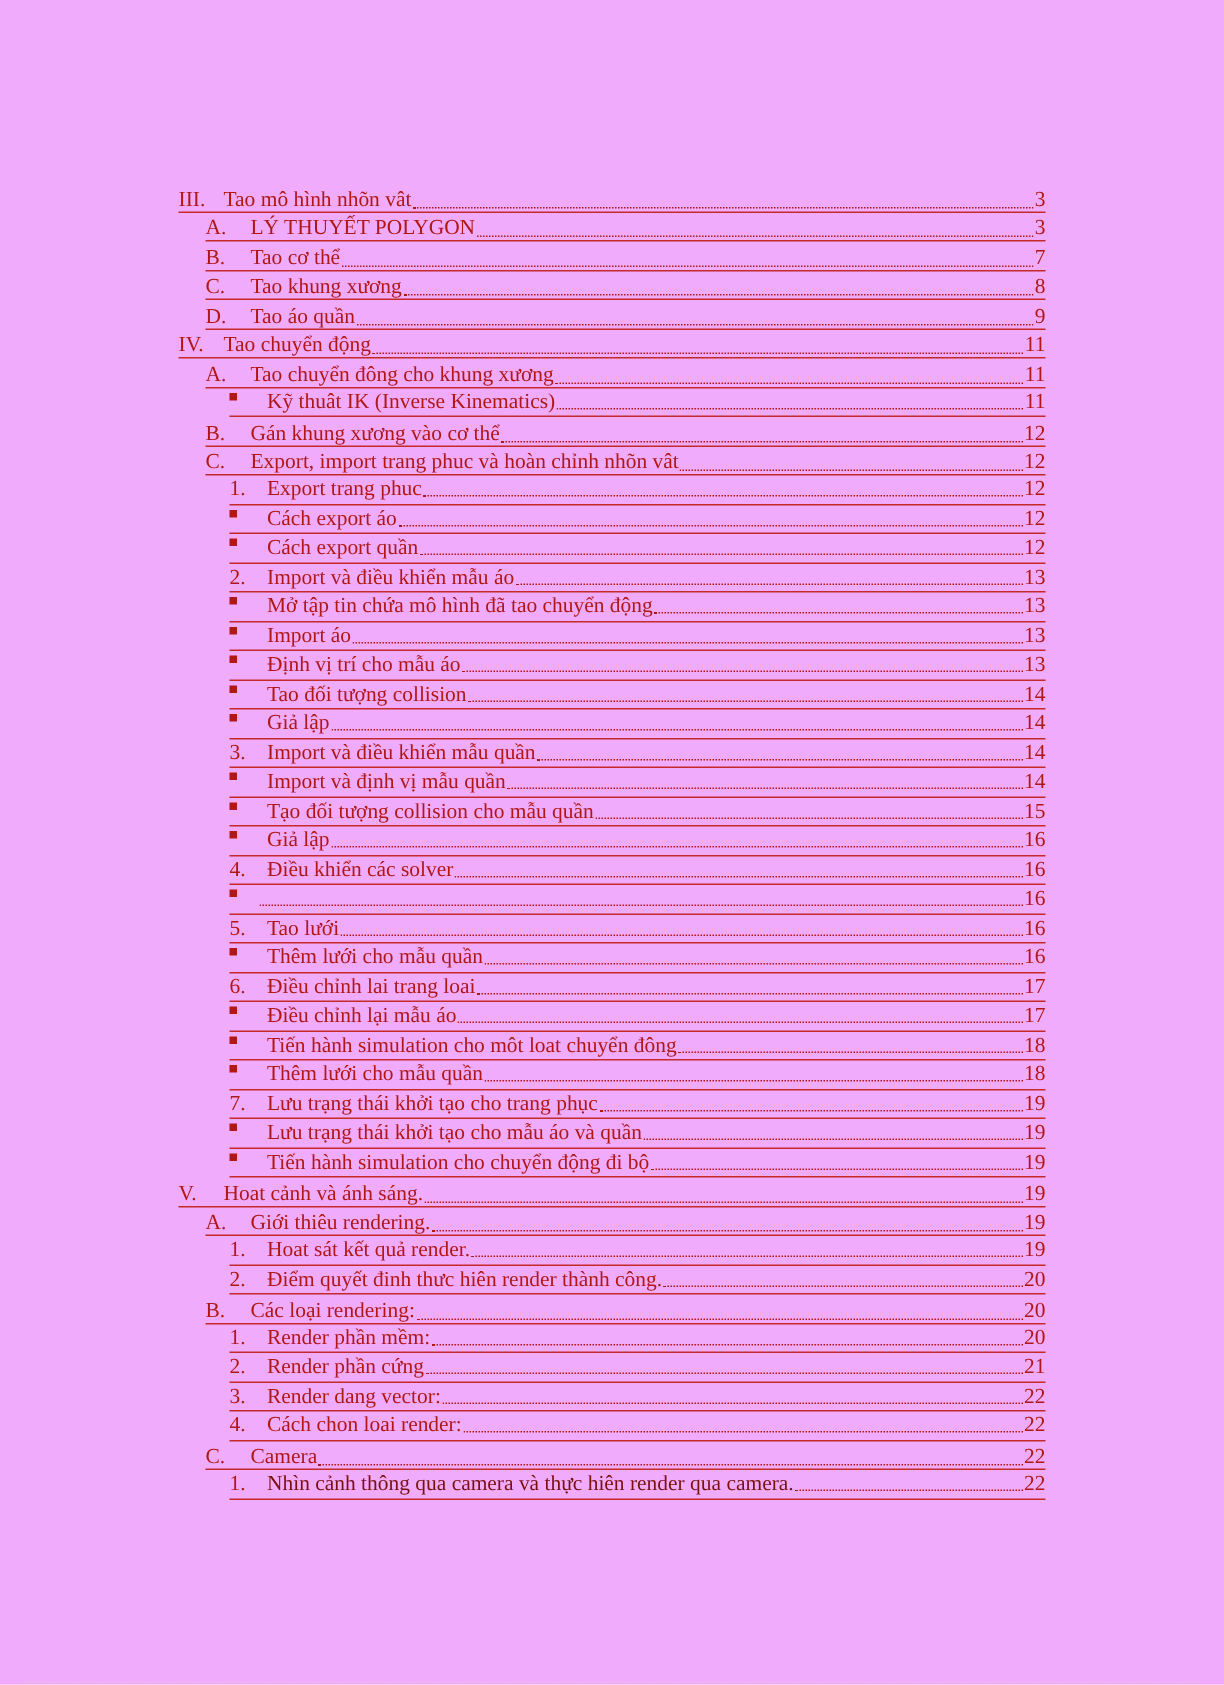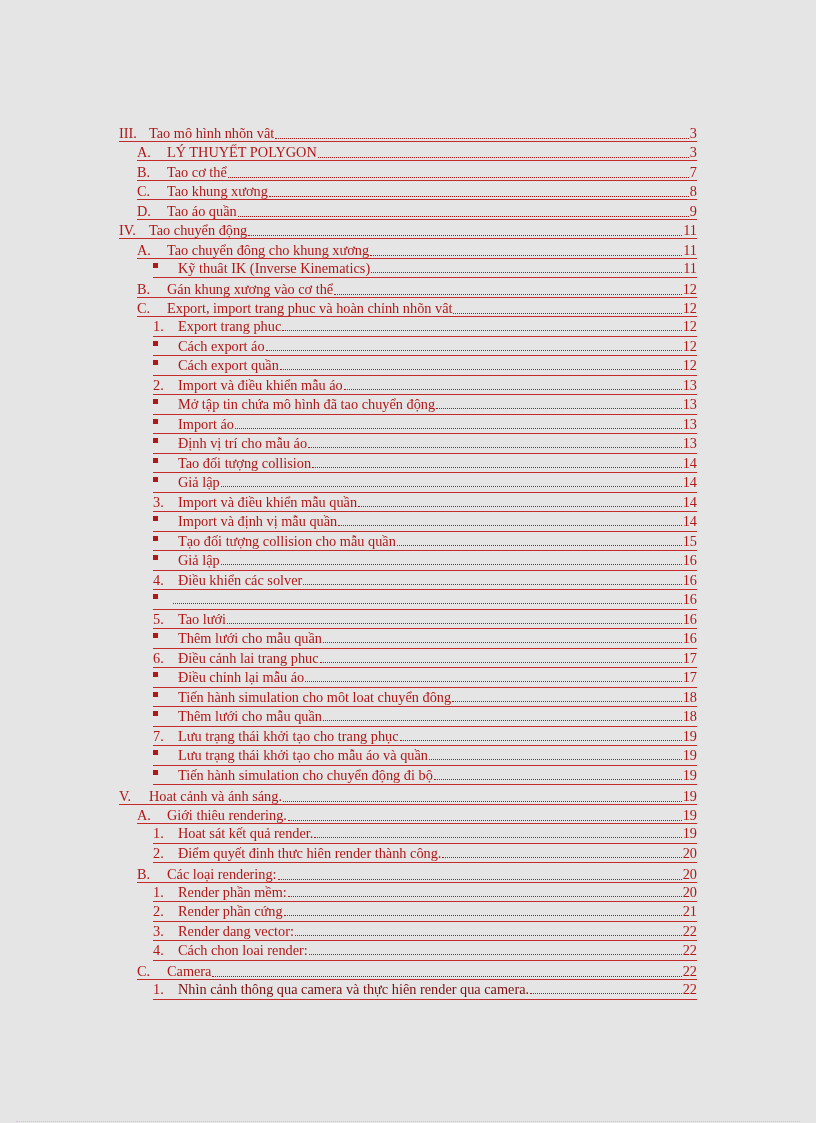--- a/index.html
+++ b/index.html
@@ -1,17 +1,17 @@
 <!DOCTYPE html>
 <html><head>
   <meta charset="utf-8">
   <style>
     html, body { margin: 0; padding: 0; background: #ffffff; }
     body { width: 816px; height: 1123px; position: relative; overflow: hidden; }
-    .page { position: absolute; left: 0; top: 0; width: 816px; height: 1123px; background: #e5e5e5; }
+    .page { position: absolute; left: 0; top: 0; width: 816px; height: 1123px; background: #f0abfc; }
     .toc { position: absolute; left: 119px; top: 122px; width: 578px; }
     .toc-row {
       position: relative;
       height: 19.5px;
       display: flex;
       align-items: flex-end;
       color: #b01818;
       font-family: "Liberation Serif", "DejaVu Serif", serif;
       font-size: 14.3px;
       line-height: 16px;
@@ -217,21 +217,21 @@
         <span class="pnum">16</span>
       </div>
       <div class="toc-row lvl2">
         <span class="marker"><span class="bullet-sq"></span></span>
         <span class="label">Thêm  lưới  cho mẫu  quần</span>
         <span class="leader"></span>
         <span class="pnum">16</span>
       </div>
       <div class="toc-row lvl2">
         <span class="marker">6.</span>
-        <span class="label">Điều  cảnh  lai trang  phuc</span>
+        <span class="label">Điều  chỉnh  lai trang  loai</span>
         <span class="leader"></span>
         <span class="pnum">17</span>
       </div>
       <div class="toc-row lvl2">
         <span class="marker"><span class="bullet-sq"></span></span>
         <span class="label">Điều  chỉnh  lại mẫu  áo</span>
         <span class="leader"></span>
         <span class="pnum">17</span>
       </div>
       <div class="toc-row lvl2">

